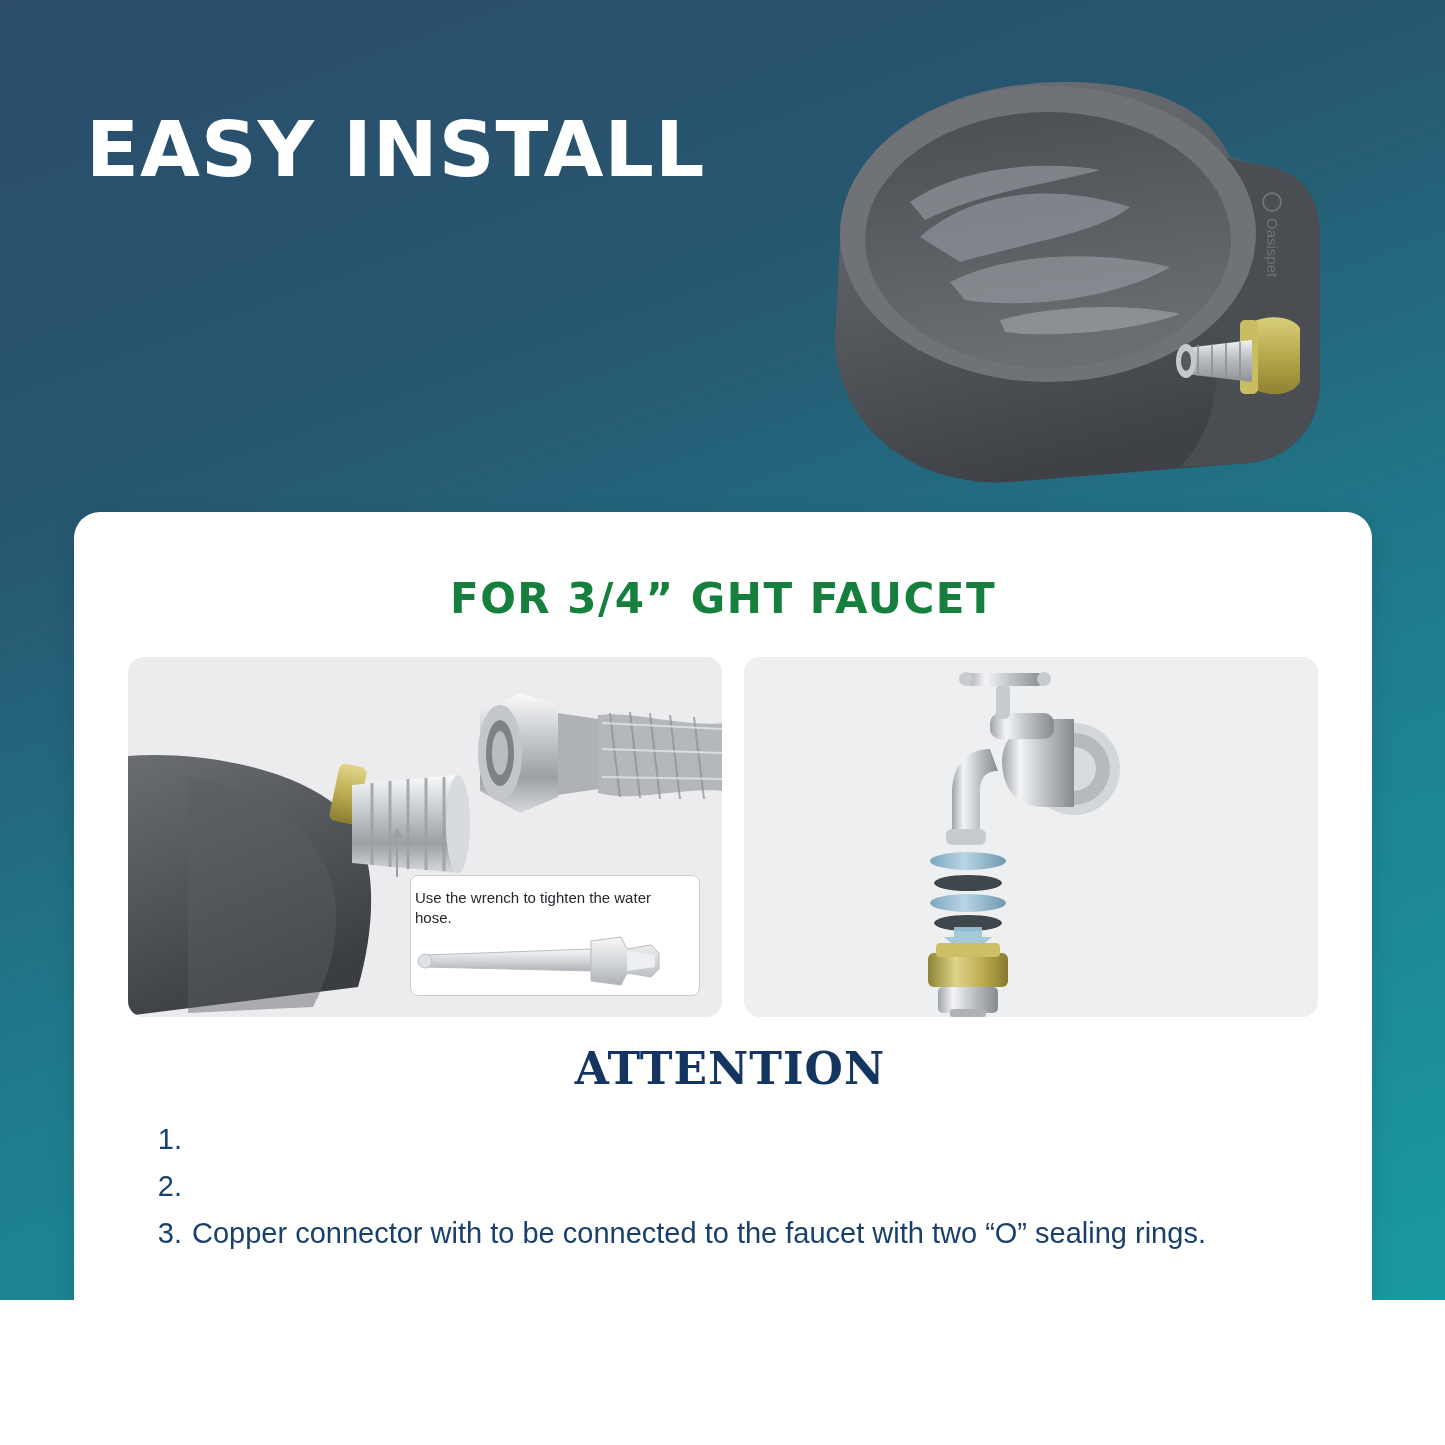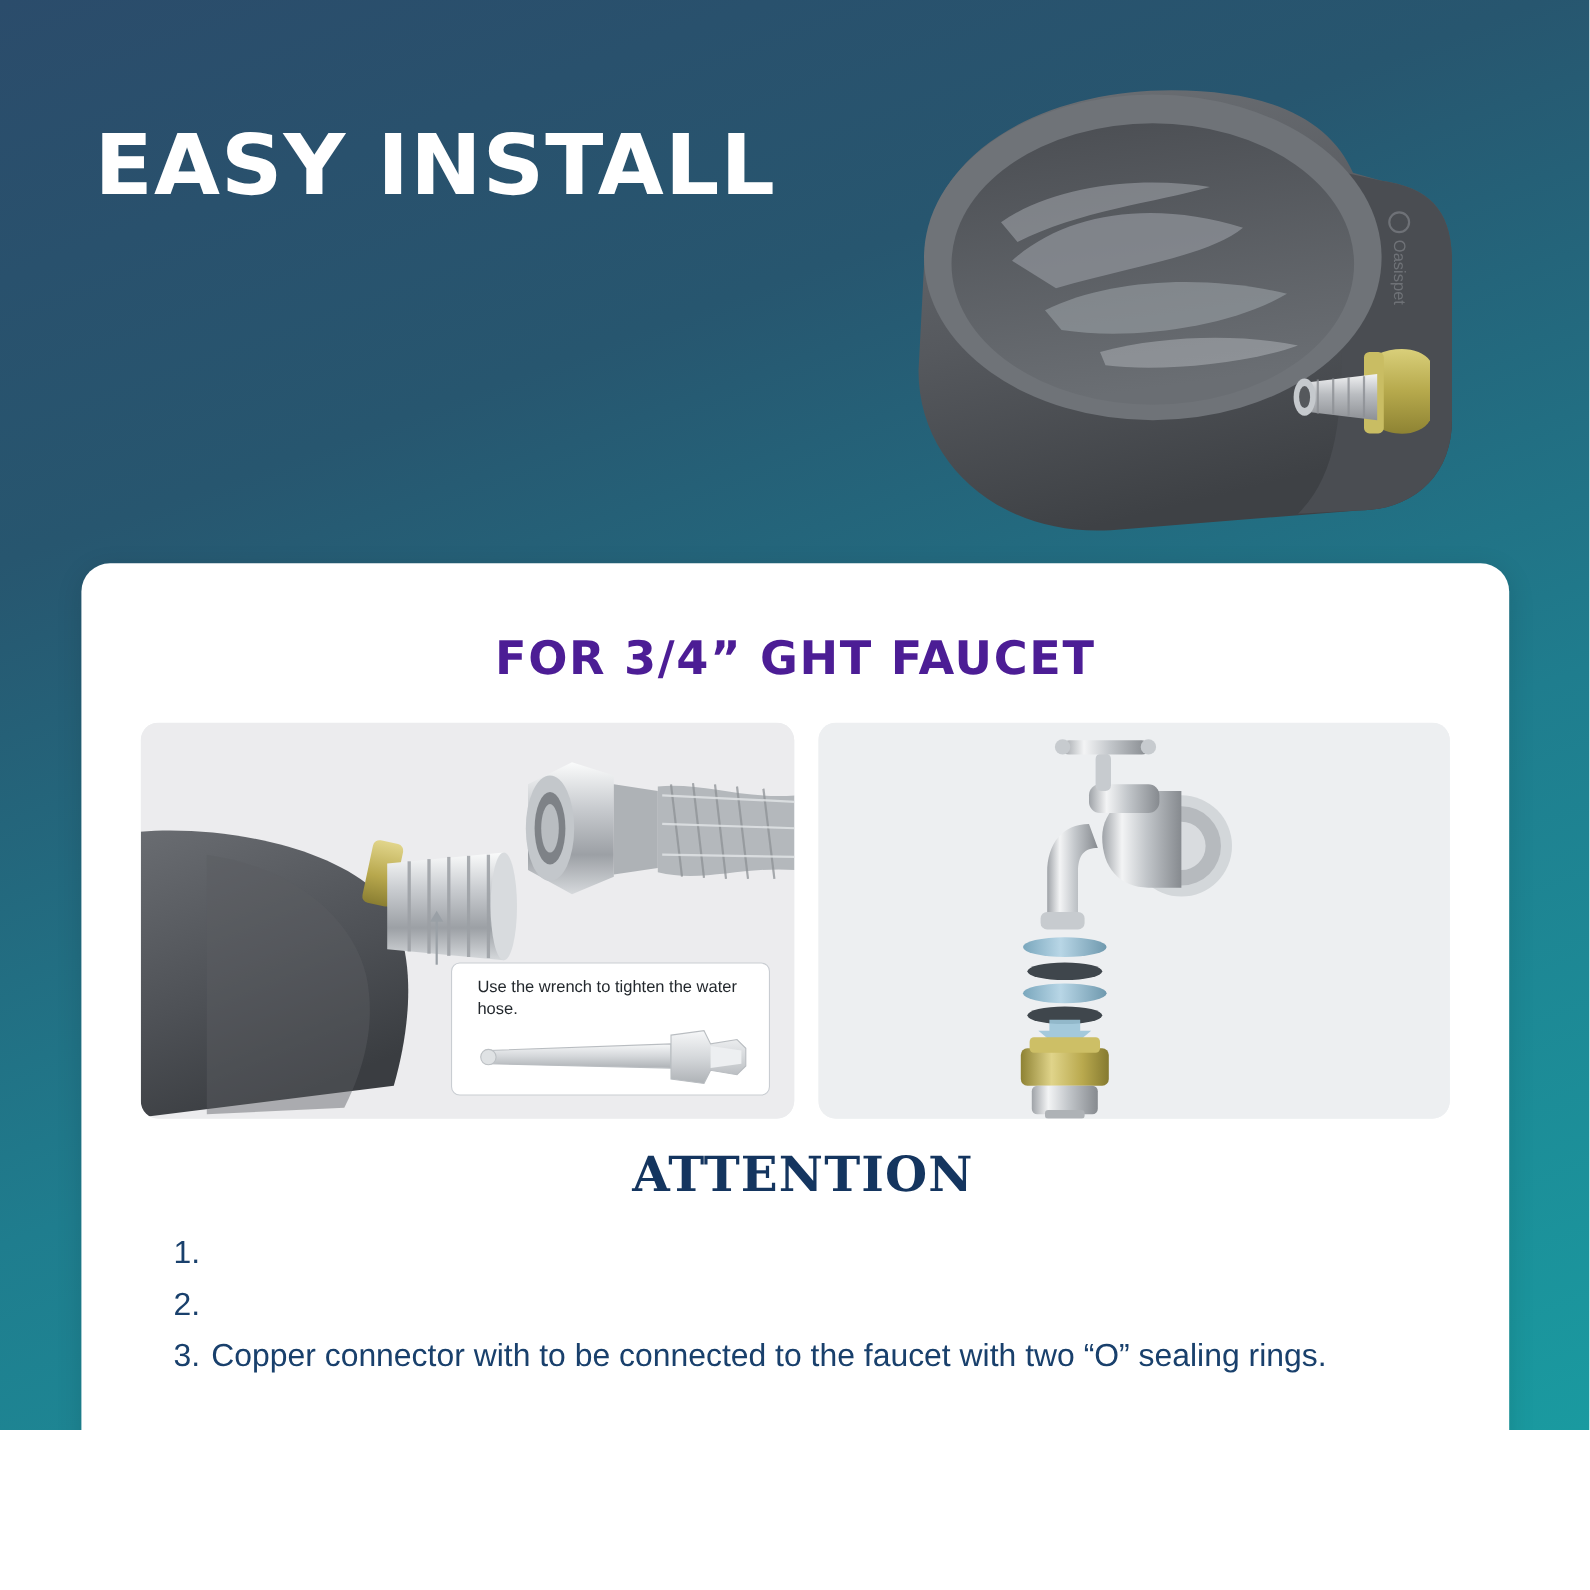--- a/index.html
+++ b/index.html
@@ -67,21 +67,21 @@
     box-shadow: 0 6px 24px rgba(0,0,0,0.12);
   }
   .card-title {
     margin: 0;
     padding-top: 62px;
     text-align: center;
     font-family: "DejaVu Sans", sans-serif;
     font-weight: bold;
     font-size: 42px;
     letter-spacing: 1.5px;
-    color: #4c1d95;
+    color: #15803d;
   }
   .photo-row {
     display: flex;
     gap: 22px;
     padding: 34px 54px 0 54px;
     box-sizing: border-box;
   }
   .photo-pane {
     position: relative;
     background: #eceef0;
@@ -120,21 +120,21 @@
 
   
   .callout {
     position: absolute;
     left: 282px;
     top: 218px;
     width: 290px;
     background: #ffffff;
     border: 1px solid #c9cdd2;
     border-radius: 8px;
-    padding: 12px 14px 8px 23px;
+    padding: 12px 14px 8px 4px;
     box-sizing: border-box;
   }
   .callout-text {
     font-family: "Liberation Sans", sans-serif;
     font-size: 15px;
     line-height: 1.35;
     color: #23282d;
     margin: 0 0 6px 0;
   }
   .callout-pointer {

